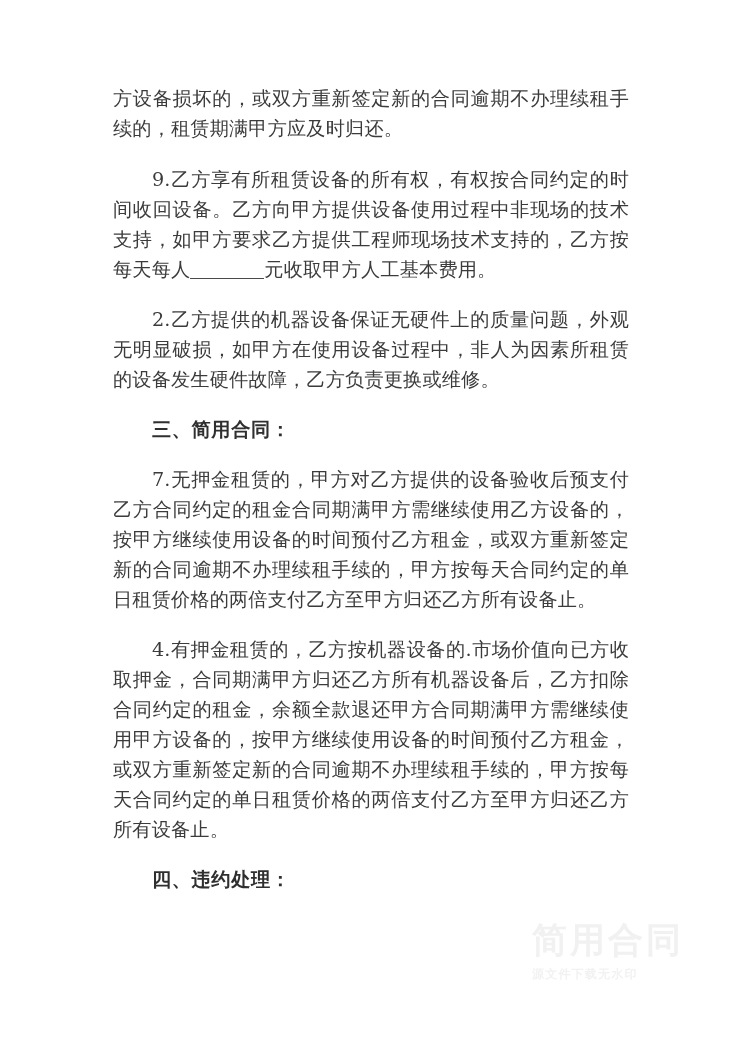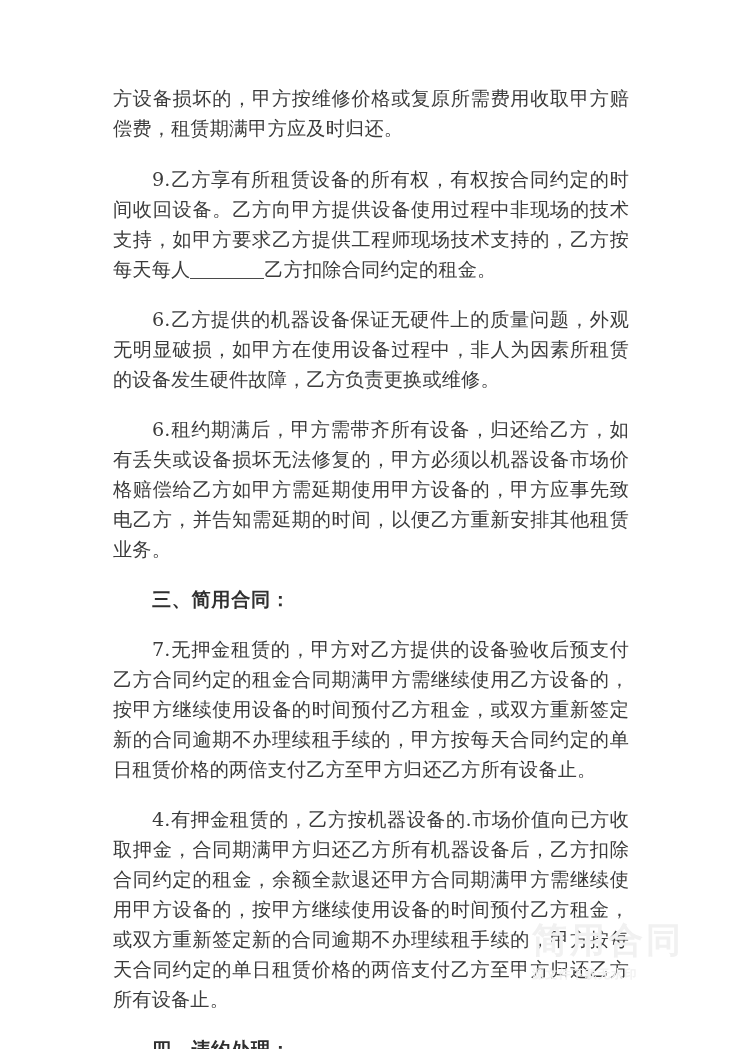--- a/index.html
+++ b/index.html
@@ -91,27 +91,26 @@
     white-space: nowrap;
   }
 </style>
 </head>
 <body>
 
 <div class="page">
 
   <div class="doc-body">
 
-    <p class="para first">方设备损坏的，甲方按维修价格或复原所需费用收取甲方赔偿费，租赁期满甲方应及时归还。</p>
+    <p class="para first">方设备损坏的，或双方重新签定新的合同逾期不办理续租手续的，租赁期满甲方应及时归还。</p>
 
-    <p class="para indent"><span>9.乙方享有所租赁设备的所有权，有权按合同约定的时间收回设备。乙方向甲方提供设备使用过程中非现场的技术支持，如甲方要求乙方提供工程师现场技术支持的，乙方按每天每人</span><span class="blank-field"></span><span>乙方扣除合同约定的租金。</span></p>
+    <p class="para indent"><span>9.乙方享有所租赁设备的所有权，有权按合同约定的时间收回设备。乙方向甲方提供设备使用过程中非现场的技术支持，如甲方要求乙方提供工程师现场技术支持的，乙方按每天每人</span><span class="blank-field"></span><span>元收取甲方人工基本费用。</span></p>
 
-    <p class="para indent">6.乙方提供的机器设备保证无硬件上的质量问题，外观无明显破损，如甲方在使用设备过程中，非人为因素所租赁的设备发生硬件故障，乙方负责更换或维修。</p>
+    <p class="para indent">2.乙方提供的机器设备保证无硬件上的质量问题，外观无明显破损，如甲方在使用设备过程中，非人为因素所租赁的设备发生硬件故障，乙方负责更换或维修。</p>
 
-    <p class="para indent">6.租约期满后，甲方需带齐所有设备，归还给乙方，如有丢失或设备损坏无法修复的，甲方必须以机器设备市场价格赔偿给乙方如甲方需延期使用甲方设备的，甲方应事先致电乙方，并告知需延期的时间，以便乙方重新安排其他租赁业务。</p>
 
     <h2 class="heading spaced-top">三、简用合同：</h2>
 
     <p class="para indent">7.无押金租赁的，甲方对乙方提供的设备验收后预支付乙方合同约定的租金合同期满甲方需继续使用乙方设备的，按甲方继续使用设备的时间预付乙方租金，或双方重新签定新的合同逾期不办理续租手续的，甲方按每天合同约定的单日租赁价格的两倍支付乙方至甲方归还乙方所有设备止。</p>
 
     <p class="para indent">4.有押金租赁的，乙方按机器设备的.市场价值向已方收取押金，合同期满甲方归还乙方所有机器设备后，乙方扣除合同约定的租金，余额全款退还甲方合同期满甲方需继续使用甲方设备的，按甲方继续使用设备的时间预付乙方租金，或双方重新签定新的合同逾期不办理续租手续的，甲方按每天合同约定的单日租赁价格的两倍支付乙方至甲方归还乙方所有设备止。</p>
 
     <h2 class="heading spaced-top2">四、违约处理：</h2>
 
   </div>

